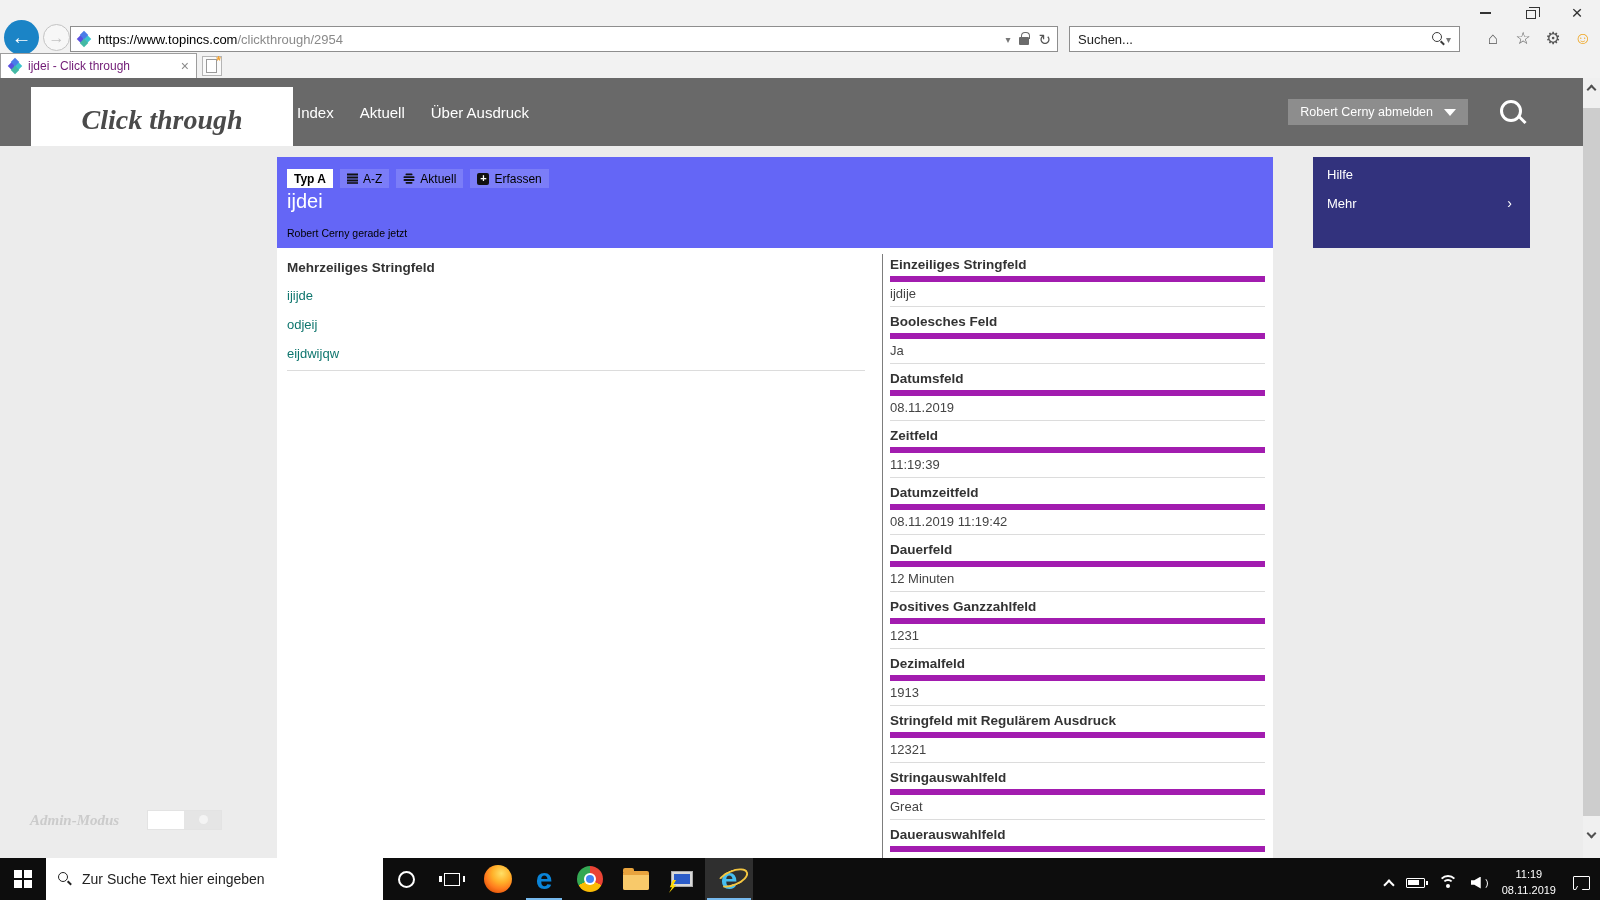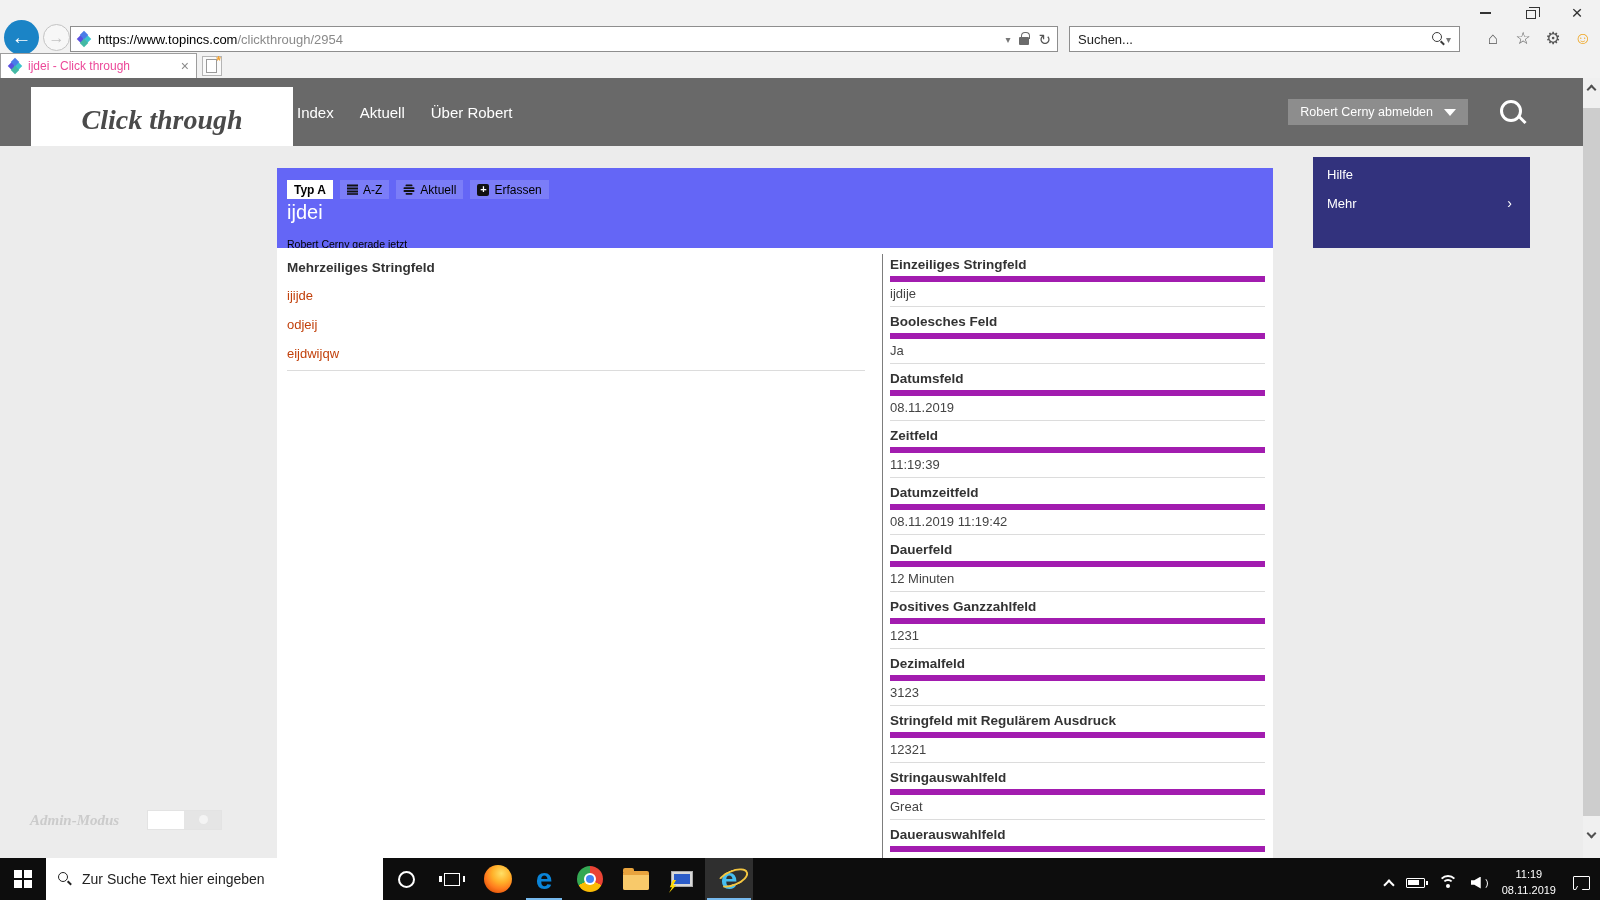--- a/index.html
+++ b/index.html
@@ -28,21 +28,21 @@
   .wc-min i { display:block; width:11px; height:2px; background:#333; }
   .wc-restore i { display:block; width:10px; height:9px; border:1.5px solid #333; position:relative; background:#f2f2f2; margin-top:3px; }
   .wc-restore i::before { content:""; position:absolute; top:-4px; left:2px; width:10px; height:9px; border:1.5px solid #333; border-bottom:none; border-left:none; }
   .wc-close { font-size:19px; }
   .chrome-icons { position:absolute; right:6px; top:28px; display:flex; gap:8px; align-items:center; }
   .ci { font-size:17px; color:#555; width:22px; text-align:center; }
   .ci-smiley { color:#efa51f; }
 
   
   .tab { position:absolute; left:0; top:53px; width:197px; height:25px; background:#fff; border:1px solid #9d9d9d; border-bottom:none; display:flex; align-items:center; padding:0 7px; gap:6px; }
-  .tab-title { font-size:12px; color:#ec4899; flex:1; white-space:nowrap; overflow:hidden; }
+  .tab-title { font-size:12px; color:#701a75; flex:1; white-space:nowrap; overflow:hidden; }
   .tab-close { color:#8a8a8a; font-size:14px; }
   .newtab { position:absolute; left:202px; top:56px; width:20px; height:20px; border:1px solid #b5b5b5; background:#fafafa; }
   .newtab i { position:absolute; left:3px; top:2px; width:11px; height:14px; background:#fff; border:1px solid #9a9a9a; }
   .newtab b { position:absolute; right:0px; top:-3px; color:#f0a030; font-size:12px; }
 
   
   .favicon { width:14px; height:14px; position:relative; flex:0 0 auto; }
   .favicon i { position:absolute; width:6px; height:6px; transform:rotate(45deg); }
   .favicon .d1 { left:1px; top:4px; background:#5a4fe0; }
   .favicon .d2 { left:7px; top:4px; background:#3cc3cc; }
@@ -57,40 +57,40 @@
   .site-nav span { color:#fff; font-size:15px; }
   .logout-btn { position:absolute; right:115px; top:21px; height:26px; background:#8d8d8d; color:#fff; font-size:12.5px; display:flex; align-items:center; padding:0 12px; gap:11px; }
   .tri-down { width:0; height:0; border-left:6px solid transparent; border-right:6px solid transparent; border-top:7px solid #fff; }
   .hdr-mag { position:absolute; right:55px; top:20px; width:30px; height:30px; }
   .hdr-mag::before { content:""; position:absolute; left:2px; top:2px; width:16px; height:16px; border:3px solid #fff; border-radius:50%; }
   .hdr-mag::after { content:""; position:absolute; left:19px; top:20px; width:10px; height:3px; background:#fff; transform:rotate(45deg); }
 
   .page { position:absolute; left:0; top:146px; width:1583px; height:712px; background:#ececec; }
 
   
-  .banner { position:absolute; left:277px; top:22px; width:996px; height:91px; background:#6466f6; }
+  .banner { position:absolute; left:277px; top:11px; width:996px; height:91px; background:#6466f6; }
   .chips { position:absolute; left:10px; top:12px; display:flex; gap:7px; align-items:center; }
   .chip { font-size:12px; padding:2.5px 7px; color:#000; display:flex; align-items:center; gap:5px; }
   .chip-type { background:#fff; font-weight:bold; }
   .chip-light { background:#7b7df8; }
   .ic-lines, .ic-sort { display:inline-block; }
   .ic-plus { width:12px; height:12px; background:#111; color:#fff; font-size:11px; line-height:11px; text-align:center; border-radius:2px; font-weight:bold; }
   .banner-title { position:absolute; left:10px; top:33px; font-size:20px; color:#fff; }
   .banner-byline { position:absolute; left:10px; top:70px; font-size:10.5px; color:#000; }
 
   
   .side-menu { position:absolute; left:1313px; top:11px; width:217px; height:91px; background:#32327d; padding-top:3px; }
   .menu-item { height:29px; line-height:29px; padding:0 14px; color:#fff; font-size:13px; position:relative; }
   .menu-item .chev { position:absolute; right:18px; top:0; font-size:14px; }
 
   
   .card { position:absolute; left:277px; top:102px; width:996px; height:610px; background:#fff; }
   .left-col { position:absolute; left:10px; top:12px; width:578px; }
   .left-label { font-size:13.5px; font-weight:bold; color:#333; margin-bottom:13px; }
-  .left-val { font-size:13px; color:#c2410c; height:29px; }
+  .left-val { font-size:13px; color:#0f766e; height:29px; }
   .left-rule { border-bottom:1px solid #dcdcdc; }
   .v-divider { position:absolute; left:605px; top:6px; bottom:0; width:1px; background:#7d7d7d; }
   .right-col { position:absolute; left:613px; top:9px; width:375px; }
   .field { margin-bottom:7px; }
   .field-label { font-size:13.5px; font-weight:bold; color:#333; line-height:15px; padding-bottom:4px; border-bottom:6px solid #a21caf; }
   .field-value { font-size:13px; color:#444; line-height:15px; padding:4px 0 5px; border-bottom:1px solid #dcdcdc; }
 
   
   .admin-row { position:absolute; left:30px; top:664px; display:flex; align-items:center; gap:28px; }
   .admin-label { font-family:"Liberation Serif",serif; font-style:italic; font-weight:bold; font-size:15px; color:#cbcbcb; }
@@ -217,21 +217,21 @@
     </div>
 </div>
 
 <div class="site-header">
   <div class="logo-box">
     <span class="logo-text">Click through</span>
   </div>
   <div class="site-nav">
     <span>Index</span>
     <span>Aktuell</span>
-    <span>Über Robert</span>
+    <span>Über Ausdruck</span>
   </div>
   <div class="logout-btn">
     <span>Robert Cerny abmelden</span>
     <span class="tri-down"></span>
   </div>
   <div class="hdr-mag"></div>
 </div>
 
 <div class="page">
 
@@ -303,21 +303,21 @@
       <div class="field">
         <div class="field-label">Dauerfeld</div>
         <div class="field-value">12 Minuten</div>
       </div>
       <div class="field">
         <div class="field-label">Positives Ganzzahlfeld</div>
         <div class="field-value">1231</div>
       </div>
       <div class="field">
         <div class="field-label">Dezimalfeld</div>
-        <div class="field-value">3123</div>
+        <div class="field-value">1913</div>
       </div>
       <div class="field">
         <div class="field-label">Stringfeld mit Regulärem Ausdruck</div>
         <div class="field-value">12321</div>
       </div>
       <div class="field">
         <div class="field-label">Stringauswahlfeld</div>
         <div class="field-value">Great</div>
       </div>
       <div class="field">

